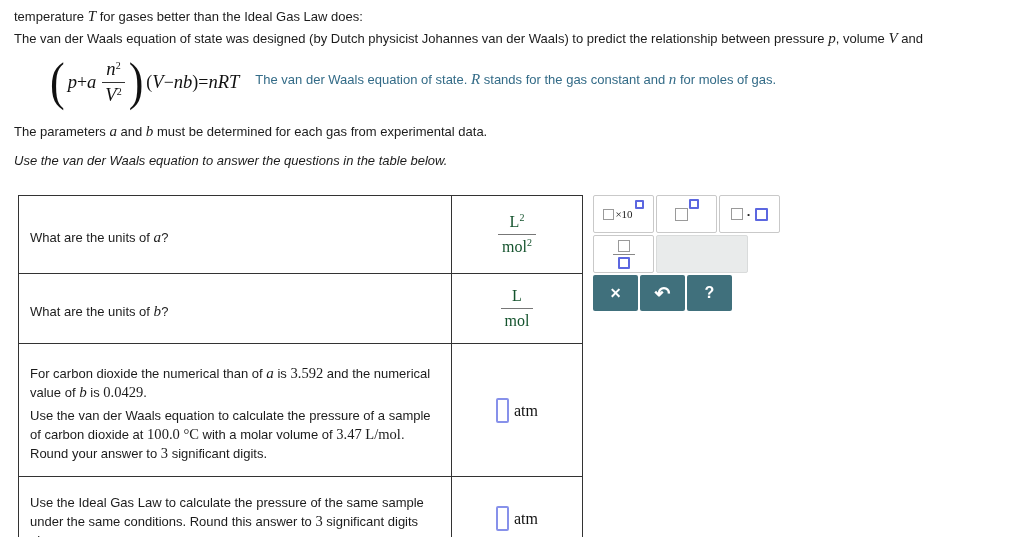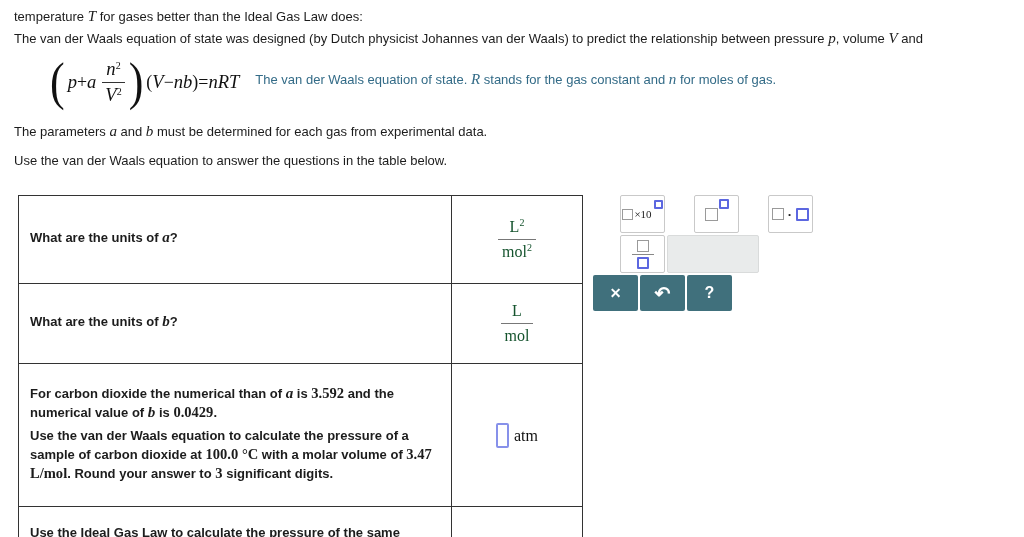--- a/index.html
+++ b/index.html
@@ -5,56 +5,56 @@
   html,body{margin:0;padding:0;background:#ffffff;}
   #screen{position:relative;width:1024px;height:537px;overflow:hidden;
           font-family:"Liberation Sans",sans-serif;font-size:13px;color:var(--text,#1c1c1c);background:#fff;}
 
   .mvar{font-family:"Liberation Serif",serif;font-style:italic;font-size:1.16em;}
   .mnum{font-family:"Liberation Serif",serif;font-size:1.12em;}
 
   #p1{position:absolute;left:14px;top:5px;white-space:nowrap;}
   #p1 .pline{height:22px;line-height:22px;}
   #p2{position:absolute;left:14px;top:121px;line-height:20px;}
-  #p3{position:absolute;left:14px;top:151px;line-height:20px;}
+  #p3{position:absolute;left:14px;top:151px;line-height:20px;font-style:italic;}
 
   #equation-row{position:absolute;left:50px;top:50px;height:64px;display:flex;align-items:center;}
   .eq{display:flex;align-items:center;font-family:"Liberation Serif",serif;font-size:16px;color:#111;}
   .bigparen{font-family:"Liberation Serif",serif;font-size:44px;font-weight:300;line-height:0.9;
             display:inline-block;transform:scaleY(1.22);}
   .eqinner{display:inline-flex;align-items:baseline;margin:0 2px 0 3px;}
   .efrac{display:inline-flex;flex-direction:column;align-items:center;margin:0 4px;}
   .efrac .etop,.efrac .ebot{padding:0 3px;line-height:1.3;}
   .efrac .ebot{border-top:1px solid #333;}
   .eq sup{font-size:10px;font-style:normal;font-family:"Liberation Serif",serif;}
   .eqafter{margin-left:3px;}
   .caption{margin-left:16px;color:var(--caption,#336b87);font-size:13px;margin-top:-6px;}
 
   #qtable{position:absolute;left:18px;top:195px;border-collapse:collapse;table-layout:fixed;width:564px;background:#fff;}
   #qtable td{border:1px solid var(--tableBorder,#333);vertical-align:middle;}
   .c1{width:433px;}.c2{width:131px;}
-  .q{padding:6px 10px 10px 11px;line-height:19px;font-weight:bold;}
+  .q{padding:6px 10px 0 11px;line-height:19px;}
   .r1 td{height:71px;}.r2 td{height:63px;}.r3 td{height:126px;}.r4 td{height:76px;}
   .qp + .qp{margin-top:4px;}
   .a{text-align:center;}
 
   .frac{display:inline-block;font-family:"Liberation Serif",serif;font-size:16px;vertical-align:middle;color:#14532d;}
   .frac .ftop,.frac .fbot{display:block;padding:1px 4px;line-height:1.35;}
   .frac .fbot{border-top:1px solid var(--fracBar,#777);}
   .frac sup{font-size:10px;}
 
   .ansbox{display:inline-block;width:9px;height:21px;border:2px solid var(--inputBlue,#8791ea);
           border-radius:2px;background:#fff;vertical-align:middle;margin-right:5px;}
   .unit{font-family:"Liberation Serif",serif;font-size:16px;vertical-align:middle;color:#111;}
 
   #palette{position:absolute;left:593px;top:195px;}
   .prow{display:flex;gap:2px;margin-bottom:2px;}
-  .pcell{width:45px;height:38px;background:#fff;border:1px solid var(--cellBorder,#c9c9c9);
+  .pcell{width:61px;height:38px;background:#fff;border:1px solid var(--cellBorder,#c9c9c9);
          display:flex;align-items:center;justify-content:center;padding:0;box-sizing:border-box;
-         border-radius:2px;font:inherit;cursor:pointer;margin-left:27px;}
+         border-radius:2px;font:inherit;cursor:pointer;}
   .sqg{border:1px solid var(--grayBox,#9a9a9a);background:#fff;display:inline-block;box-sizing:border-box;}
   .sqb{border:2px solid var(--blue,#5c67e0);background:#fff;display:inline-block;box-sizing:border-box;border-radius:1px;}
   .s9{width:9px;height:9px;}.s10{width:10px;height:10px;}.s11{width:11px;height:11px;}
   .s12{width:12px;height:12px;}.s13{width:13px;height:13px;}
   .raised{position:relative;top:-10px;margin-left:1px;}
   .x10{font-family:"Liberation Serif",serif;font-size:11px;margin:0 1px;color:#222;}
   .dot{font-weight:bold;margin:0 4px;color:#222;}
   .fcol{display:flex;flex-direction:column;align-items:center;}
   .fbar{width:22px;height:1px;background:#888;margin:2px 0;}
   .ppanel{width:92px;height:38px;background:var(--panel,#e9ebeb);border:1px solid #d9dbdb;

